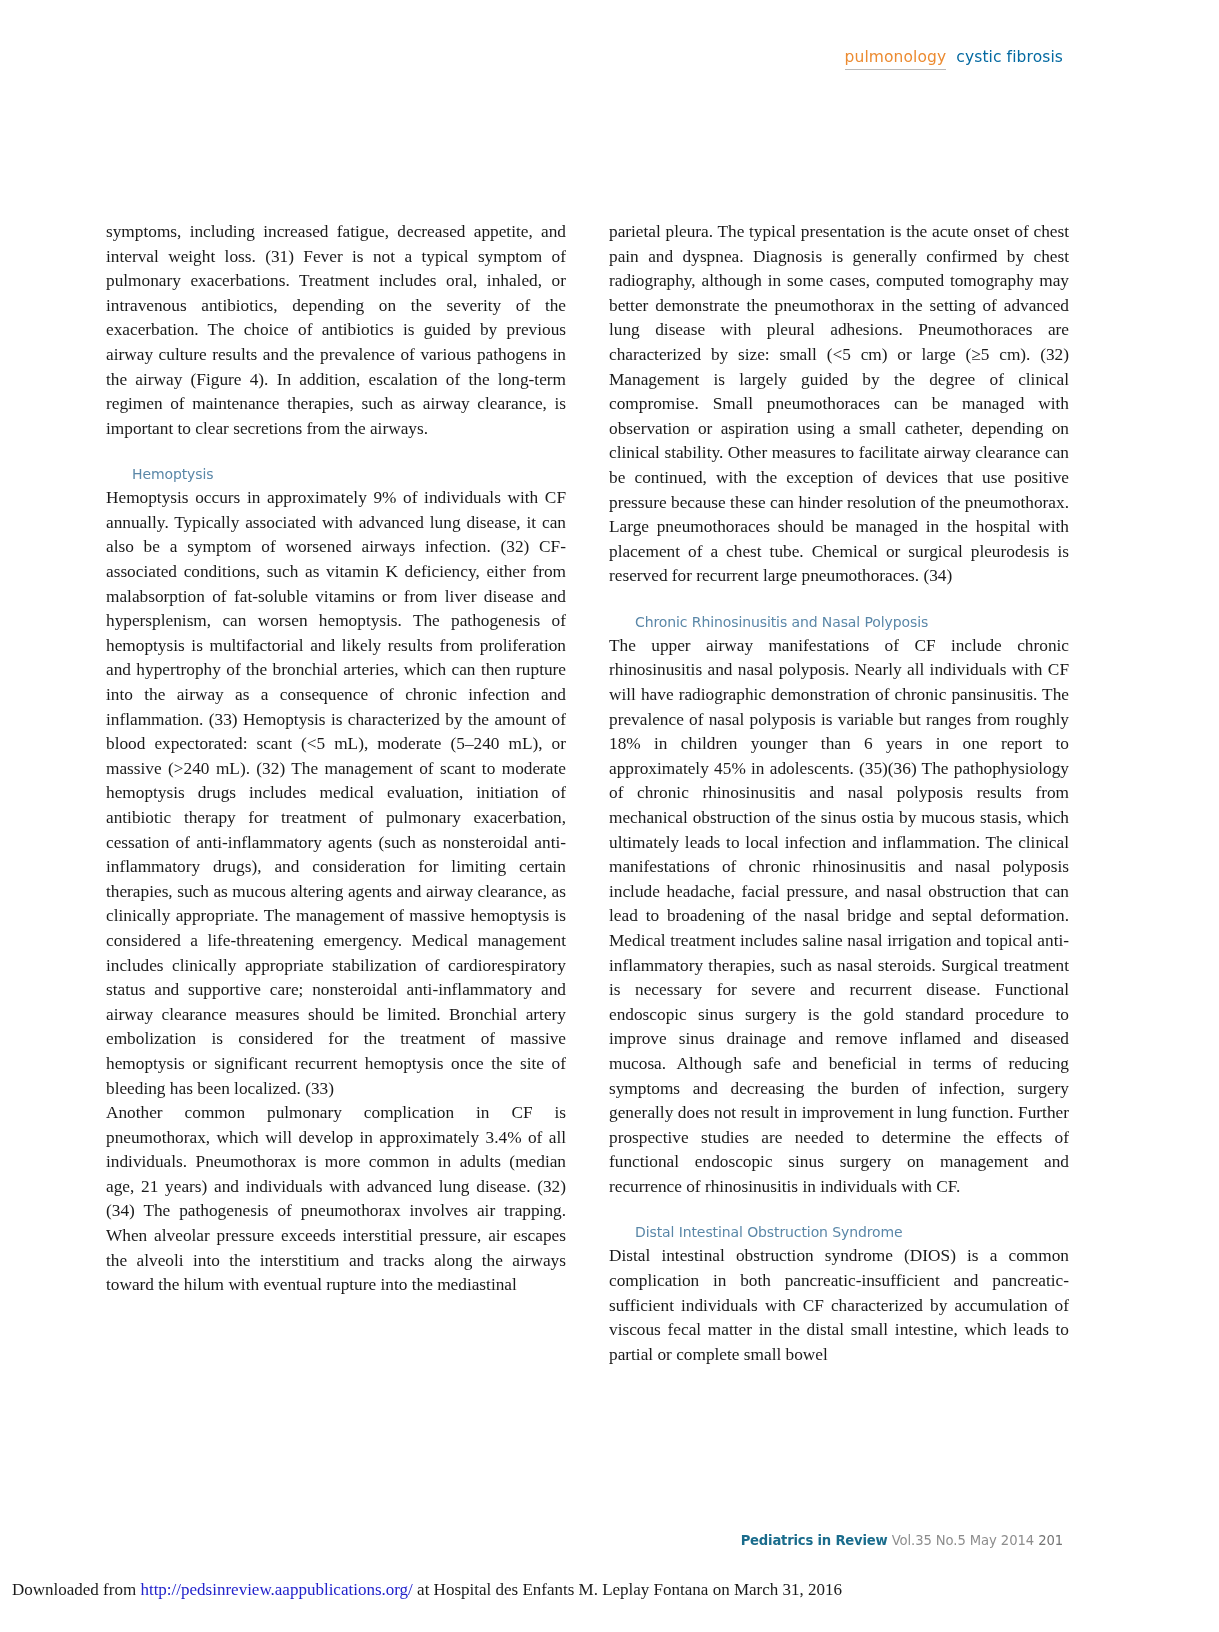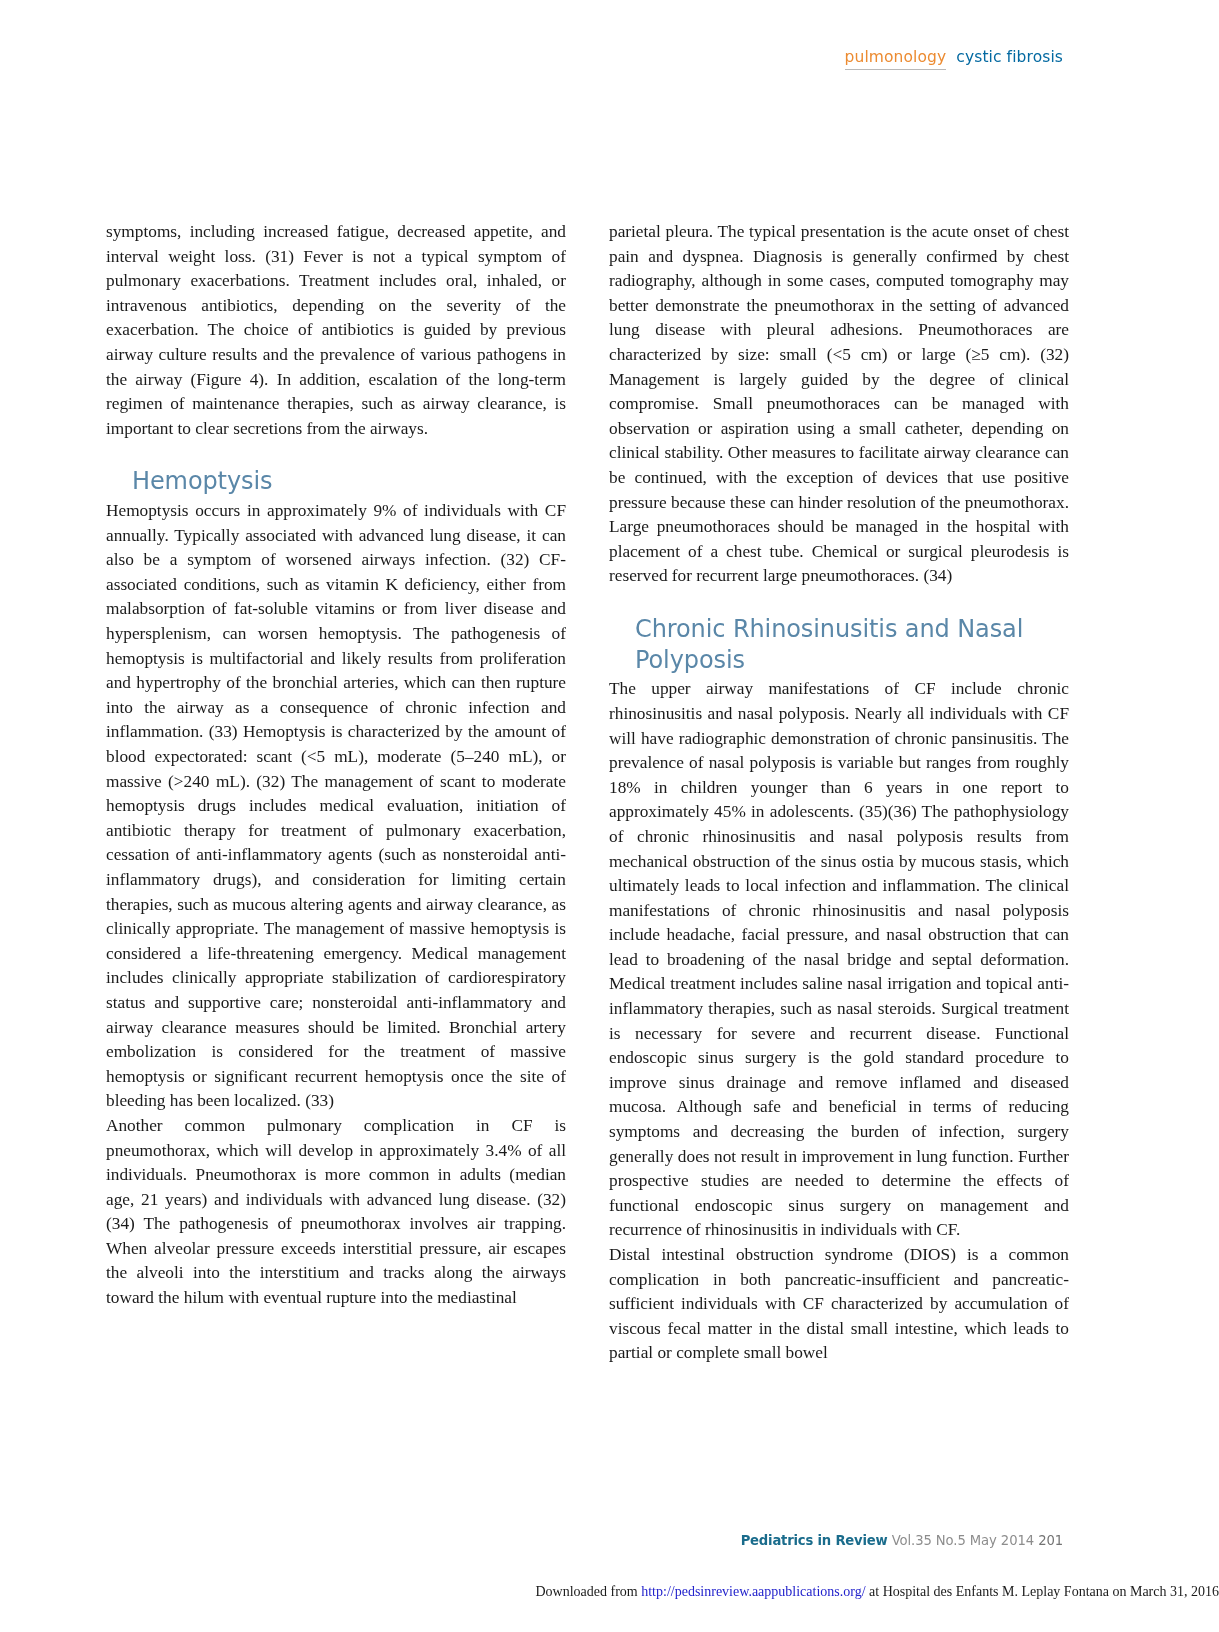--- a/index.html
+++ b/index.html
@@ -45,21 +45,21 @@
     width: 963px;
     display: flex;
     gap: 43px;
   }
   .col {
     width: 460px;
   }
 
   h2.section-heading {
     font-family: "DejaVu Sans", sans-serif;
-    font-size: 24px;
+    font-size: 14px;
     font-weight: 400;
     color: #5a87a8;
     margin: 0 0 2px 0;
     padding-left: 26px;
     letter-spacing: -0.1px;
     line-height: 1.28;
   }
   h2.section-heading.spaced {
     margin-top: 25px;
   }
@@ -101,23 +101,23 @@
     font-weight: 400;
     letter-spacing: -0.1px;
   }
 
   
   .download-stamp {
     position: absolute;
     left: 0;
     right: 0;
     bottom: 32px;
-    text-align: right;
+    text-align: left;
     font-family: "Liberation Serif", serif;
-    font-size: 14px;
+    font-size: 17px;
     color: #1a1a1a;
     white-space: nowrap;
     margin-left: 12px;
   }
   .download-stamp a.stamp-link {
     color: #2222cc;
     text-decoration: none;
   }
 </style>
 </head>
@@ -140,20 +140,21 @@
 
       <p class="body-text">Another common pulmonary complication in CF is pneumothorax, which will develop in approximately 3.4% of all individuals. Pneumothorax is more common in adults (median age, 21 years) and individuals with advanced lung disease. (32)(34) The pathogenesis of pneumothorax involves air trapping. When alveolar pressure exceeds interstitial pressure, air escapes the alveoli into the interstitium and tracks along the airways toward the hilum with eventual rupture into the mediastinal</p>
     </div>
 
     <div class="col">
       <p class="body-text">parietal pleura. The typical presentation is the acute onset of chest pain and dyspnea. Diagnosis is generally confirmed by chest radiography, although in some cases, computed tomography may better demonstrate the pneumothorax in the setting of advanced lung disease with pleural adhesions. Pneumothoraces are characterized by size: small (&lt;5 cm) or large (≥5 cm). (32) Management is largely guided by the degree of clinical compromise. Small pneumothoraces can be managed with observation or aspiration using a small catheter, depending on clinical stability. Other measures to facilitate airway clearance can be continued, with the exception of devices that use positive pressure because these can hinder resolution of the pneumothorax. Large pneumothoraces should be managed in the hospital with placement of a chest tube. Chemical or surgical pleurodesis is reserved for recurrent large pneumothoraces. (34)</p>
 
       <h2 class="section-heading spaced">Chronic Rhinosinusitis and Nasal Polyposis</h2>
       <p class="body-text">The upper airway manifestations of CF include chronic rhinosinusitis and nasal polyposis. Nearly all individuals with CF will have radiographic demonstration of chronic pansinusitis. The prevalence of nasal polyposis is variable but ranges from roughly 18% in children younger than 6 years in one report to approximately 45% in adolescents. (35)(36) The pathophysiology of chronic rhinosinusitis and nasal polyposis results from mechanical obstruction of the sinus ostia by mucous stasis, which ultimately leads to local infection and inflammation. The clinical manifestations of chronic rhinosinusitis and nasal polyposis include headache, facial pressure, and nasal obstruction that can lead to broadening of the nasal bridge and septal deformation. Medical treatment includes saline nasal irrigation and topical anti-inflammatory therapies, such as nasal steroids. Surgical treatment is necessary for severe and recurrent disease. Functional endoscopic sinus surgery is the gold standard procedure to improve sinus drainage and remove inflamed and diseased mucosa. Although safe and beneficial in terms of reducing symptoms and decreasing the burden of infection, surgery generally does not result in improvement in lung function. Further prospective studies are needed to determine the effects of functional endoscopic sinus surgery on management and recurrence of rhinosinusitis in individuals with CF.</p>
 
+      <h2 class="section-heading spaced">Distal Intestinal Obstruction Syndrome</h2>
       <p class="body-text">Distal intestinal obstruction syndrome (DIOS) is a common complication in both pancreatic-insufficient and pancreatic-sufficient individuals with CF characterized by accumulation of viscous fecal matter in the distal small intestine, which leads to partial or complete small bowel</p>
     </div>
 
   </div>
 
   <div class="journal-footer">
     <span class="jtitle">Pediatrics in Review</span><span class="jissue"> Vol.35 No.5 May 2014 </span><span class="jpage">201</span>
   </div>
 
   <div class="download-stamp">

